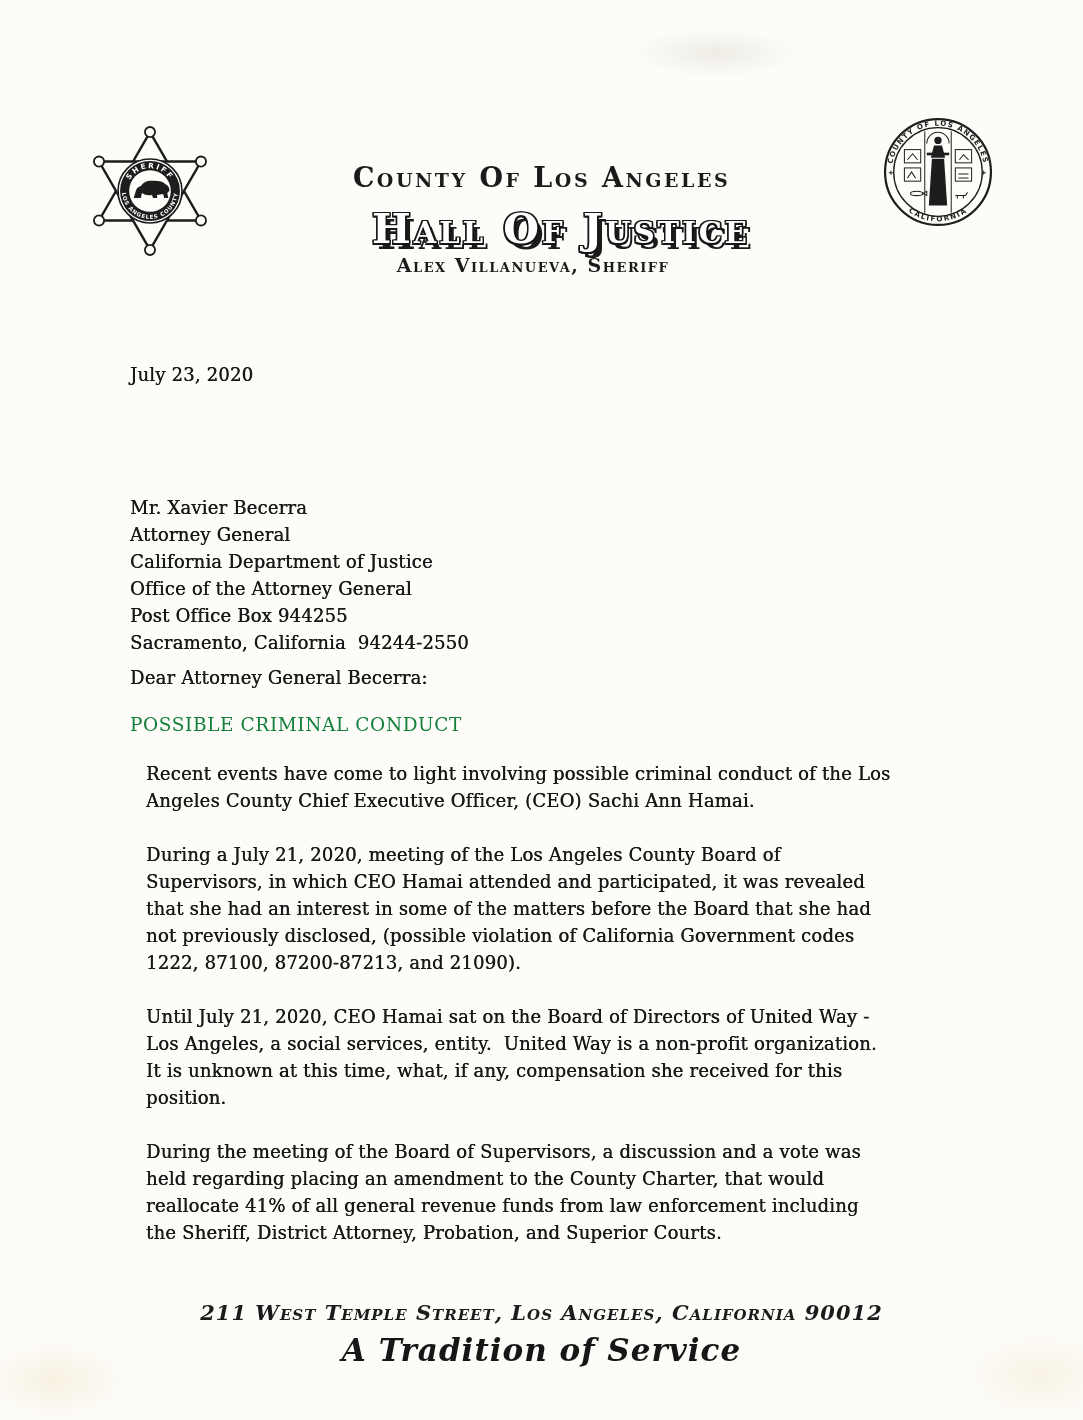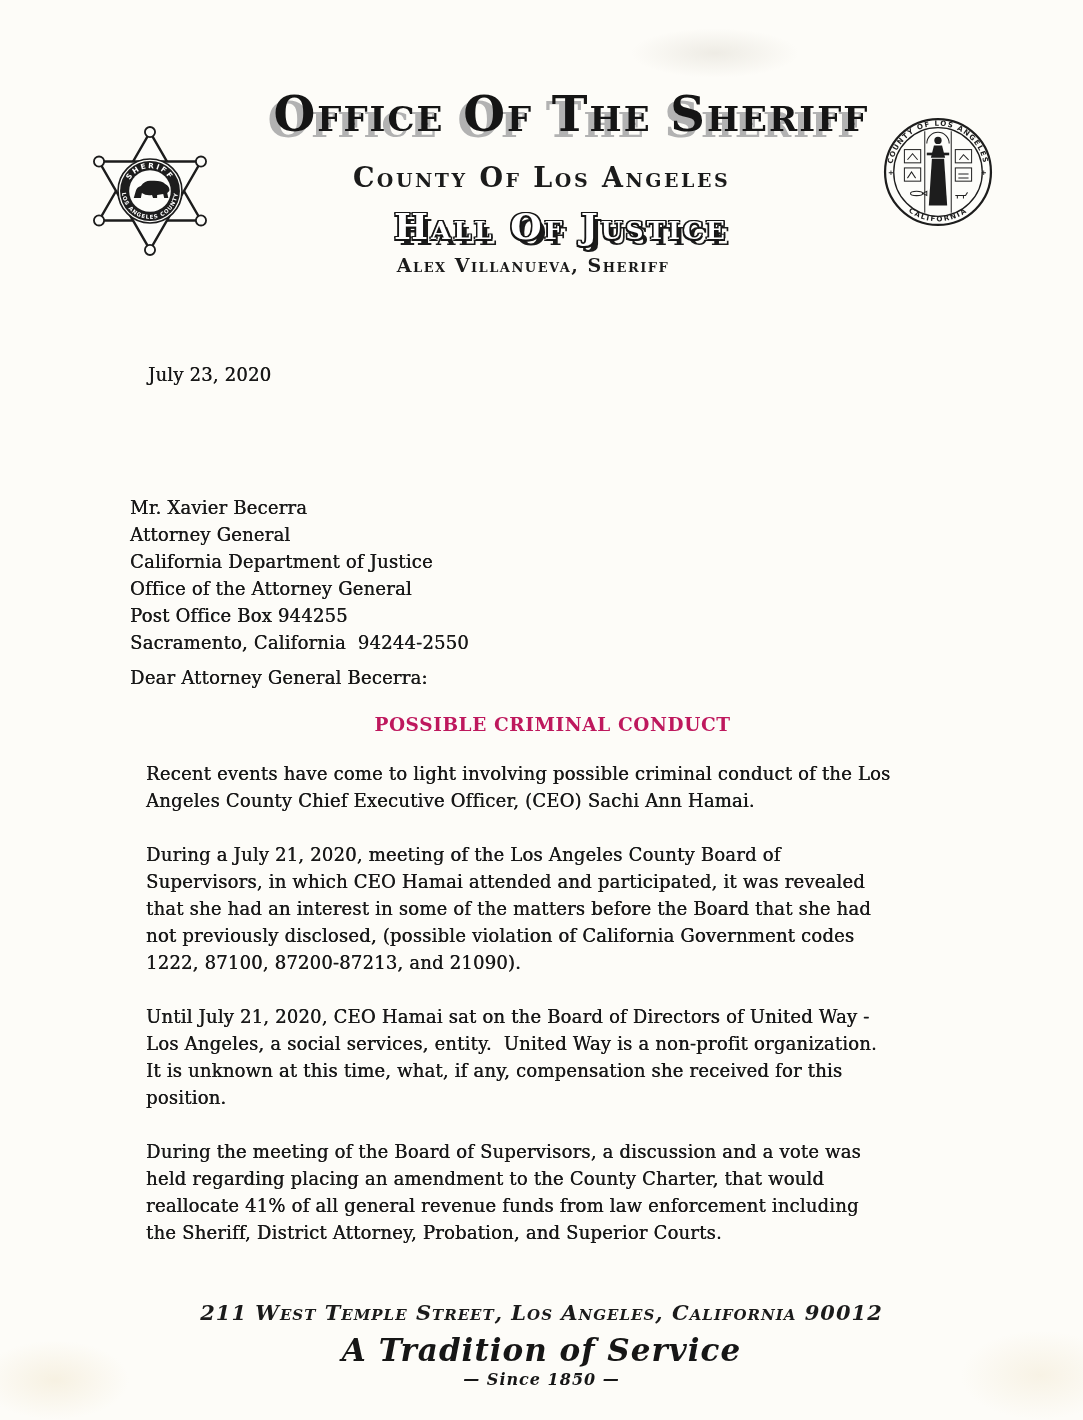--- a/index.html
+++ b/index.html
@@ -42,21 +42,21 @@
     position:absolute; left:0; right:0; top:162px;
     text-align:center;
     font-weight:bold; font-size:27px;
     font-variant:small-caps;
     letter-spacing:2.5px;
     color:#1b1b1b;
   }
   .hall-title {
     position:absolute; left:0; right:0; top:205px;
     text-align:center;
-    font-weight:bold; font-size:36px;
+    font-weight:bold; font-size:41px;
     font-variant:small-caps;
     letter-spacing:3px;
     color:#ffffff;
     text-shadow:
       -1.5px -1.5px 0 #161616, 1.5px -1.5px 0 #161616,
       -1.5px 1.5px 0 #161616, 1.5px 1.5px 0 #161616,
       -1.5px 0 0 #161616, 1.5px 0 0 #161616,
       0 -1.5px 0 #161616, 0 1.5px 0 #161616,
       5px 6px 0 #1b1b1b;
     padding-left: 39px;
@@ -74,30 +74,30 @@
 
   
   .doc-text {
     font-size:18px;
     line-height:27px;
     letter-spacing:0.2px;
     color:#181818;
     text-shadow:0.35px 0 0 currentColor; 
     white-space:pre-wrap;
   }
-  .date-line        { position:absolute; left:148px; top:361px; }
+  .date-line        { position:absolute; left:130px; top:361px; }
   .recipient-block  { position:absolute; left:130px; top:494px; }
   .salutation-line  { position:absolute; left:130px; top:664px; }
   .subject-line {
     position:absolute; left:130px; top:714px; width:845px;
-    text-align:center;
-    font-weight:bold;
+    text-align:left;
+    font-weight:normal;
     font-size:18.5px;
     letter-spacing:0.6px;
-    color:#be185d;
+    color:#15803d;
   }
   .body-paragraphs { position:absolute; left:130px; top:760px; width:870px; }
   .body-paragraphs p { margin-bottom:27px;margin-left:16px; }
 
   
   .footer-address {
     position:absolute; left:0; right:0; top:1300px;
     text-align:center;
     font-weight:bold; font-size:21px;
     font-variant:small-caps;
@@ -153,21 +153,20 @@
     </defs>
     <text font-family="DejaVu Sans, sans-serif" font-size="7.2" font-weight="bold" fill="#ffffff" letter-spacing="2">
       <textPath href="#b-top" startOffset="50%" text-anchor="middle">SHERIFF</textPath>
     </text>
     <text font-family="DejaVu Sans, sans-serif" font-size="5.4" font-weight="bold" fill="#ffffff" letter-spacing="0.8">
       <textPath href="#b-bot" startOffset="50%" text-anchor="middle">LOS ANGELES COUNTY</textPath>
     </text>
     <path fill="#1d1d1d" d="M49,74 l2,-7 q1,-4 5,-5 q4,-5 9,-5 q11,-1 15,3 q5,3 4,7 l-2,2 1,5 h-4 l-1,-4 -6,1 v3 h-4 l-1,-3 q-6,1 -10,-2 l-1,5 z"></path>
   </svg>
 
-  <div class="office-title">Office Of The Sheriff</div>
   <div class="county-subtitle">County Of Los Angeles</div>
   <div class="hall-title">Hall Of Justice</div>
   <div class="sheriff-line">Alex Villanueva, Sheriff</div>
 
   <svg class="county-seal" viewBox="0 0 110 110" xmlns="http://www.w3.org/2000/svg">
     <circle cx="55" cy="55" r="52" fill="#fdfdfa" stroke="#1d1d1d" stroke-width="2.2"></circle>
     <circle cx="55" cy="55" r="43.5" fill="none" stroke="#1d1d1d" stroke-width="1.3"></circle>
     <defs>
       <path id="s-top" d="M 9.5,55 A 45.5,45.5 0 0 1 100.5,55"></path>
       <path id="s-bot" d="M 6.5,55 A 48.5,48.5 0 0 0 103.5,55"></path>
@@ -230,15 +229,14 @@
 It is unknown at this time, what, if any, compensation she received for this
 position.</p>
     <p class="doc-text">During the meeting of the Board of Supervisors, a discussion and a vote was
 held regarding placing an amendment to the County Charter, that would
 reallocate 41% of all general revenue funds from law enforcement including
 the Sheriff, District Attorney, Probation, and Superior Courts.</p>
   </div>
 
   <div class="footer-address">211 West Temple Street, Los Angeles, California 90012</div>
   <div class="footer-motto">A Tradition of Service</div>
-  <div class="footer-since">— Since 1850 —</div>
 
 </div>
 
 </body></html>

